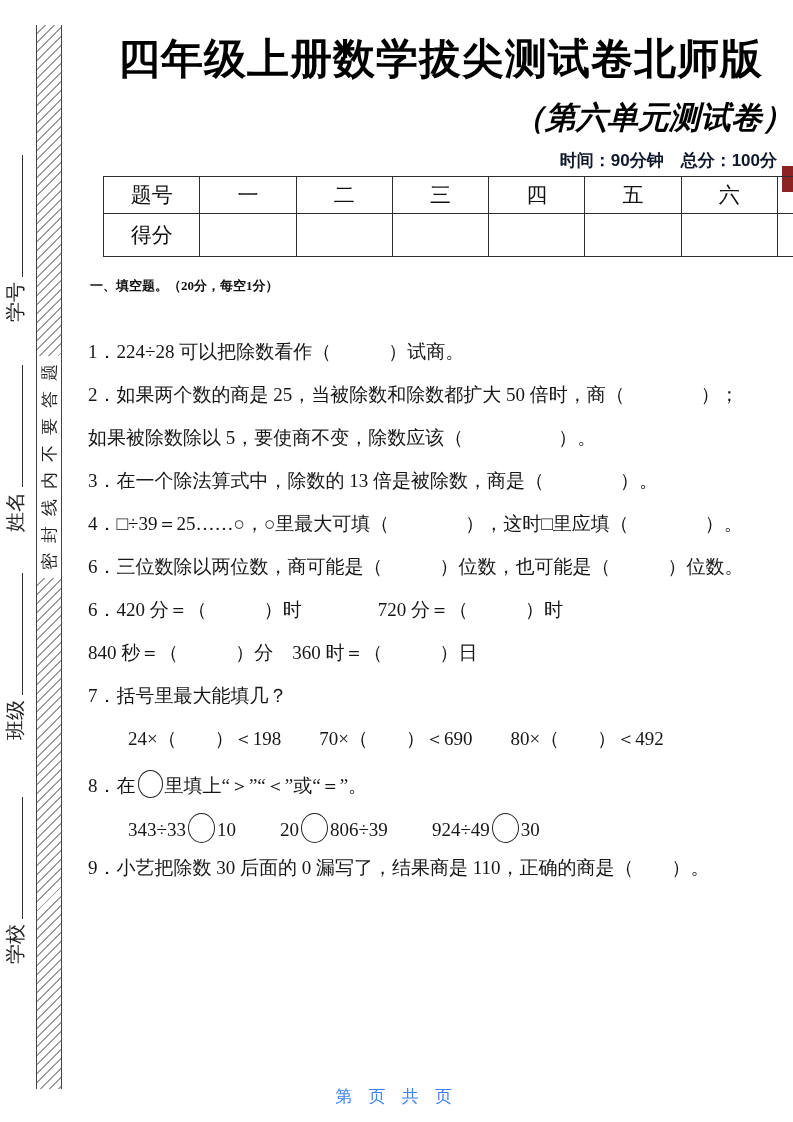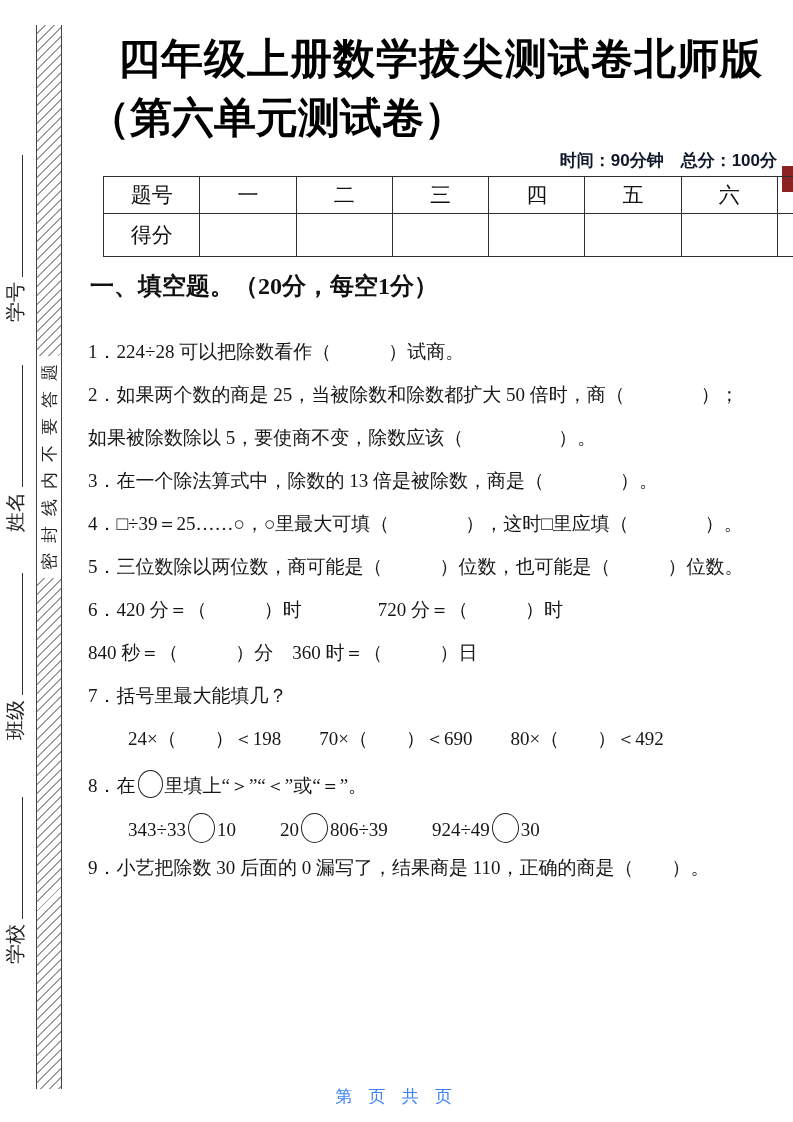--- a/index.html
+++ b/index.html
@@ -32,41 +32,41 @@
     transform:rotate(-90deg);
   }
   
   .content{position:absolute;left:88px;top:0;width:705px;}
   .title{
     text-align:center;margin-top:33px;
     font-family:Liberation Sans, sans-serif;
     font-weight:bold;font-size:42px;line-height:52px;letter-spacing:1px;color:#000;
   }
   .subtitle{
-    text-align:left;margin-top:14px;
+    text-align:right;margin-top:14px;
     font-family:"Liberation Sans","DejaVu Sans",sans-serif;
-    font-weight:bold;font-size:42px;line-height:38px;color:#000;
+    font-weight:bold;font-size:31px;line-height:38px;color:#000;font-style:italic;
   }
   .info-line{
     text-align:right;margin:12px 16px 4px 0;
     font-family:"Liberation Sans","DejaVu Sans",sans-serif;
     font-weight:600;font-size:17px;color:#0f172a;
   }
   .red-mark{position:absolute;right:0;top:166px;width:11px;height:26px;}
   table.score{
     border-collapse:collapse;margin-left:15px;width:771px;table-layout:fixed;
   }
   table.score td{
     border:1.8px solid #2e2e2e;text-align:center;vertical-align:middle;
     font-size:21px;color:#111;padding:0;
   }
   table.score tr.r1 td{height:36px;}
   table.score tr.r2 td{height:42px;}
   .section-heading{
-    margin:17px 0 0 2px;font-weight:bold;font-size:24px;line-height:24px;color:#111;
+    margin:17px 0 0 2px;font-weight:bold;font-size:13px;line-height:24px;color:#111;
   }
   .questions{margin-top:42px;}
   .q-line{
     font-size:19px;line-height:24px;height:24px;margin-bottom:19px;
     white-space:nowrap;color:#161616;
   }
   .q-line.indent{padding-left:40px;}
   .cmp-circle{
     display:inline-block;width:25px;height:28px;border:1.6px solid #222;
     border-radius:50%;vertical-align:-7px;margin:0 2px;background:#fff;
@@ -145,21 +145,21 @@
     </table>
 
   <div class="section-heading">一、填空题。（20分，每空1分）</div>
 
   <div class="questions">
     <div class="q-line">1．224÷28 可以把除数看作（　　　）试商。</div>
     <div class="q-line">2．如果两个数的商是 25，当被除数和除数都扩大 50 倍时，商（　　　　）；</div>
     <div class="q-line">如果被除数除以 5，要使商不变，除数应该（　　　　　）。</div>
     <div class="q-line">3．在一个除法算式中，除数的 13 倍是被除数，商是（　　　　）。</div>
     <div class="q-line">4．□÷39＝25……○，○里最大可填（　　　　），这时□里应填（　　　　）。</div>
-    <div class="q-line">5．三位数除以两位数，商可能是（　　　）位数，也可能是（　　　）位数。</div>
+    <div class="q-line">6．三位数除以两位数，商可能是（　　　）位数，也可能是（　　　）位数。</div>
     <div class="q-line">6．420 分＝（　　　）时　　　　720 分＝（　　　）时</div>
     <div class="q-line">840 秒＝（　　　）分　360 时＝（　　　）日</div>
     <div class="q-line">7．括号里最大能填几？</div>
     <div class="q-line indent">24×（　　）＜198　　70×（　　）＜690　　80×（　　）＜492</div>
 
     <div class="q-line">
       <span>8．在</span><span class="cmp-circle small"></span><span>里填上“＞”“＜”或“＝”。</span>
     </div>
     <div class="q-line indent">
       <span>343÷33</span><span class="cmp-circle"></span><span>10</span><span class="group-gap"></span><span>20</span><span class="cmp-circle"></span><span>806÷39</span><span class="group-gap"></span><span>924÷49</span><span class="cmp-circle"></span><span>30</span>

